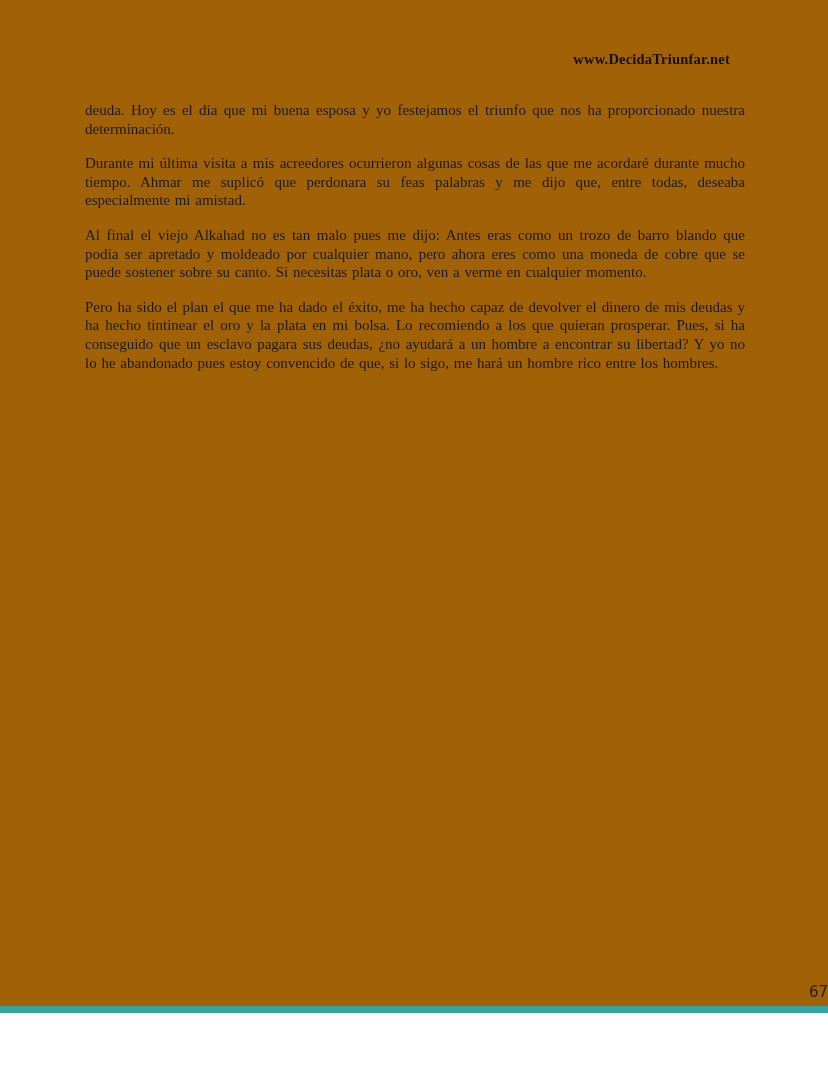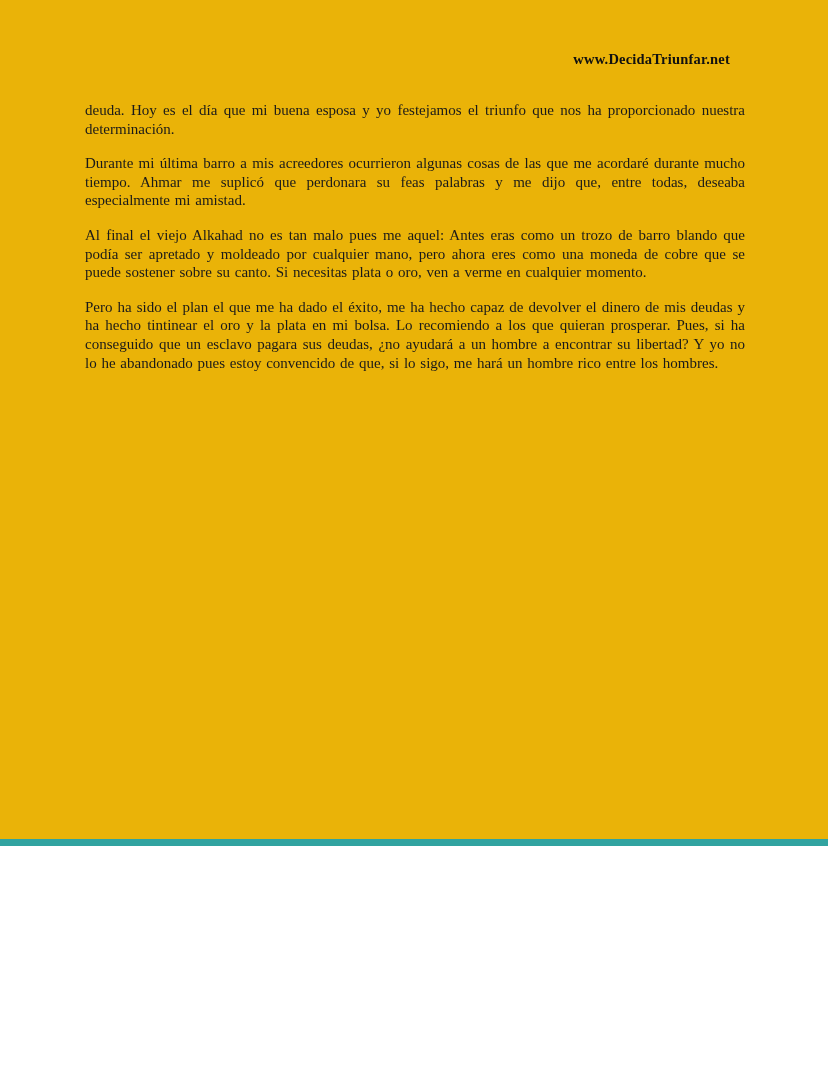--- a/index.html
+++ b/index.html
@@ -3,22 +3,22 @@
 <meta charset="utf-8">
 <style>
   html, body {
     margin: 0;
     padding: 0;
     background: #ffffff;
   }
   .page {
     position: relative;
     width: 828px;
-    height: 846px;
-    background: #eab308;
+    height: 1013px;
+    background: #a16207;
     overflow: hidden;
     font-family: "Liberation Serif", serif;
     color: #1a1a1a;
   }
   .site-header {
     position: absolute;
     top: 51px;
     right: 98px;
     font-size: 14.5px;
     font-weight: bold;
@@ -61,22 +61,22 @@
 <body>
 
 <div class="page">
 
   <div class="site-header">
     <span>www.DecidaTriunfar.net</span>
   </div>
 
   <div class="content">
     <p>deuda. Hoy es el día que mi buena esposa y yo festejamos el triunfo que nos ha proporcionado nuestra determinación.</p>
-    <p>Durante mi última barro a mis acreedores ocurrieron algunas cosas de las que me acordaré durante mucho tiempo. Ahmar me suplicó que perdonara su feas palabras y me dijo que, entre todas, deseaba especialmente mi amistad.</p>
-    <p>Al final el viejo Alkahad no es tan malo pues me aquel: Antes eras como un trozo de barro blando que podía ser apretado y moldeado por cualquier mano, pero ahora eres como una moneda de cobre que se puede sostener sobre su canto. Si necesitas plata o oro, ven a verme en cualquier momento.</p>
+    <p>Durante mi última visita a mis acreedores ocurrieron algunas cosas de las que me acordaré durante mucho tiempo. Ahmar me suplicó que perdonara su feas palabras y me dijo que, entre todas, deseaba especialmente mi amistad.</p>
+    <p>Al final el viejo Alkahad no es tan malo pues me dijo: Antes eras como un trozo de barro blando que podía ser apretado y moldeado por cualquier mano, pero ahora eres como una moneda de cobre que se puede sostener sobre su canto. Si necesitas plata o oro, ven a verme en cualquier momento.</p>
     <p>Pero ha sido el plan el que me ha dado el éxito, me ha hecho capaz de devolver el dinero de mis deudas y ha hecho tintinear el oro y la plata en mi bolsa. Lo recomiendo a los que quieran prosperar. Pues, si ha conseguido que un esclavo pagara sus deudas, ¿no ayudará a un hombre a encontrar su libertad? Y yo no lo he abandonado pues estoy convencido de que, si lo sigo, me hará un hombre rico entre los hombres.</p>
   </div>
 
   <div class="page-number">67</div>
 
   <div class="accent-bar" style="background: rgb(49, 163, 160);"></div>
 
 </div>
 
 </body></html>

